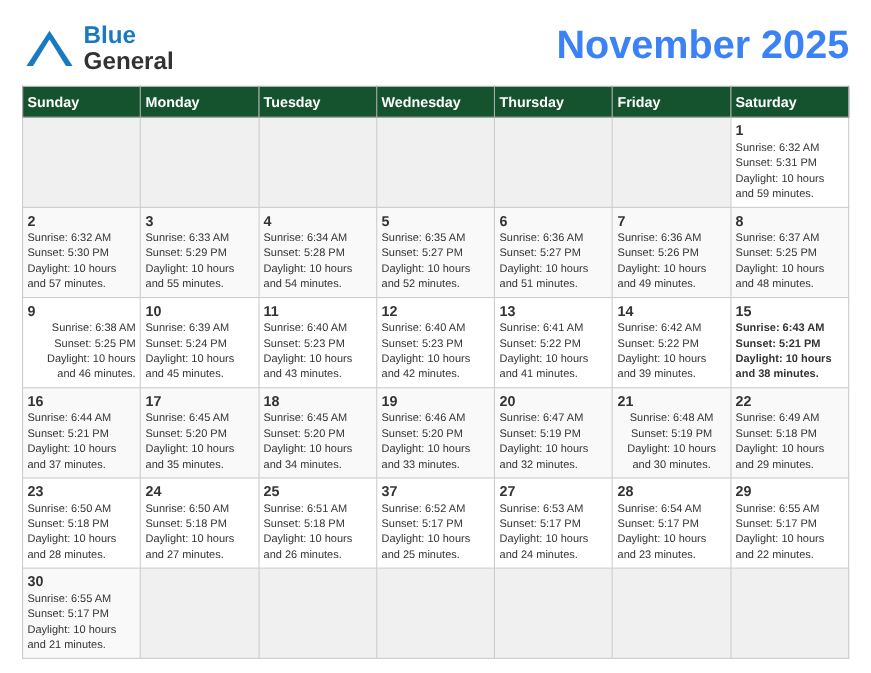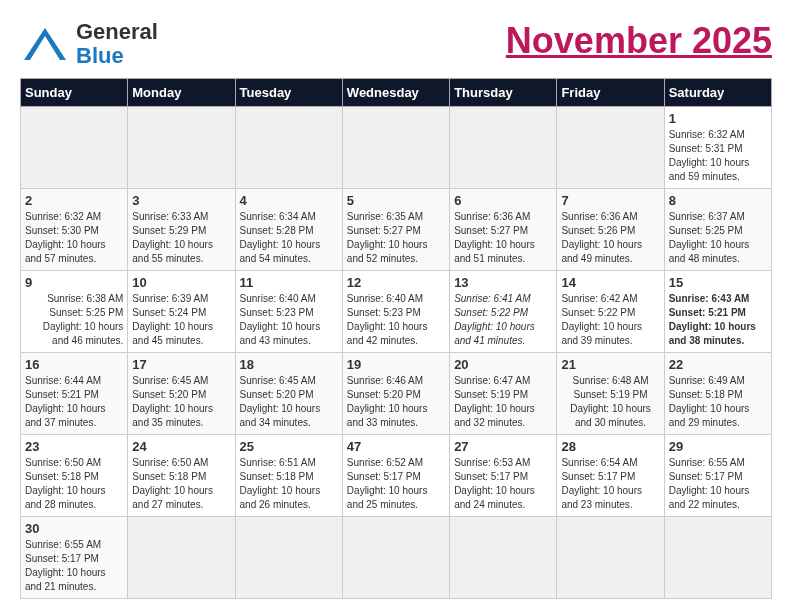--- a/index.html
+++ b/index.html
@@ -20,34 +20,33 @@
       display: flex;
       flex-direction: column;
       align-items: flex-start;
     }
     .title-area {
       text-align: right;
     }
     .month-title {
       font-size: 36px;
       font-weight: bold;
-      color: #be185d;
-      text-decoration: underline;
+      color: #3b82f6;
     }
     .location {
       font-size: 16px;
       color: #555;
     }
     table {
       width: 100%;
       border-collapse: collapse;
       table-layout: fixed;
     }
     thead th {
-      background: #0f172a;
+      background: #14532d;
       color: #fff;
       font-size: 13px;
       font-weight: bold;
       padding: 6px 4px;
       text-align: left;
       border: 1px solid #aaa;
     }
     tbody td {
       vertical-align: top;
       border: 1px solid #ccc;
@@ -86,25 +85,25 @@
 <div class="header">
   <div class="logo">
     <div style="display:flex; align-items:center; gap:6px;">
       <div style="position:relative; width:50px; height:40px;">
         <svg width="50" height="40" viewBox="0 0 50 40">
           <polygon points="25,4 46,36 4,36" fill="#1a7abf"></polygon>
           <polygon points="25,12 40,36 10,36" fill="white"></polygon>
         </svg>
       </div>
       <div>
+        <div style="font-size:22px; font-weight:bold; color:#1a7abf; line-height:1.1;">
+          Blue
+        </div>
         <div style="font-size:22px; font-weight:bold; color:#333; line-height:1.1;">
           General
-        </div>
-        <div style="font-size:22px; font-weight:bold; color:#1a7abf; line-height:1.1;">
-          Blue
         </div>
       </div>
     </div>
   </div>
   <div class="title-area">
     <div class="month-title">November 2025</div>
   </div>
 </div>
 
 <table>
@@ -198,21 +197,21 @@
 Daylight: 10 hours and 43 minutes.</div>
         </td>
         <td>
           <div class="day-num">12</div>
           <div class="day-info" style="white-space: pre-line;">Sunrise: 6:40 AM
 Sunset: 5:23 PM
 Daylight: 10 hours and 42 minutes.</div>
         </td>
         <td>
           <div class="day-num">13</div>
-          <div class="day-info" style="white-space: pre-line; font-style: italic;">Sunrise: 6:41 AM
+          <div class="day-info" style="white-space: pre-line;">Sunrise: 6:41 AM
 Sunset: 5:22 PM
 Daylight: 10 hours and 41 minutes.</div>
         </td>
         <td>
           <div class="day-num">14</div>
           <div class="day-info" style="white-space: pre-line;">Sunrise: 6:42 AM
 Sunset: 5:22 PM
 Daylight: 10 hours and 39 minutes.</div>
         </td>
         <td>
@@ -279,21 +278,21 @@
 Sunset: 5:18 PM
 Daylight: 10 hours and 27 minutes.</div>
         </td>
         <td>
           <div class="day-num">25</div>
           <div class="day-info" style="white-space: pre-line;">Sunrise: 6:51 AM
 Sunset: 5:18 PM
 Daylight: 10 hours and 26 minutes.</div>
         </td>
         <td>
-          <div class="day-num">47</div>
+          <div class="day-num">37</div>
           <div class="day-info" style="white-space: pre-line;">Sunrise: 6:52 AM
 Sunset: 5:17 PM
 Daylight: 10 hours and 25 minutes.</div>
         </td>
         <td>
           <div class="day-num">27</div>
           <div class="day-info" style="white-space: pre-line;">Sunrise: 6:53 AM
 Sunset: 5:17 PM
 Daylight: 10 hours and 24 minutes.</div>
         </td>

